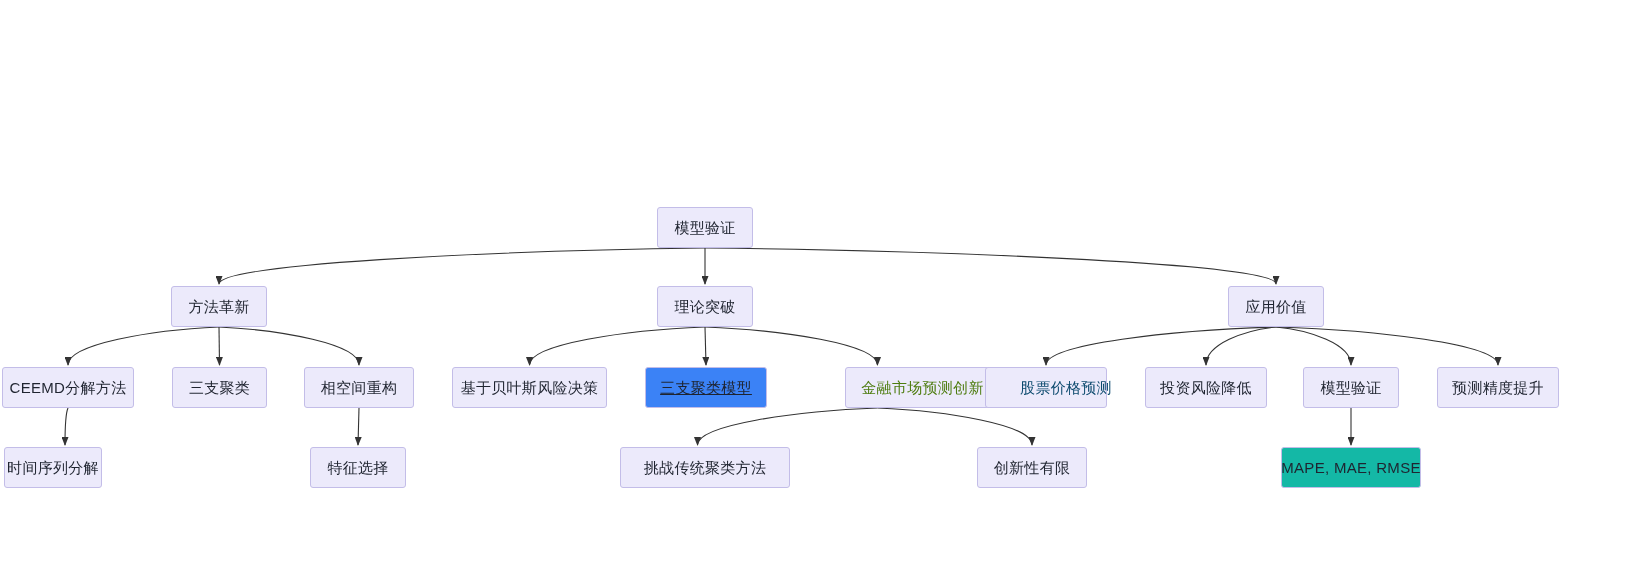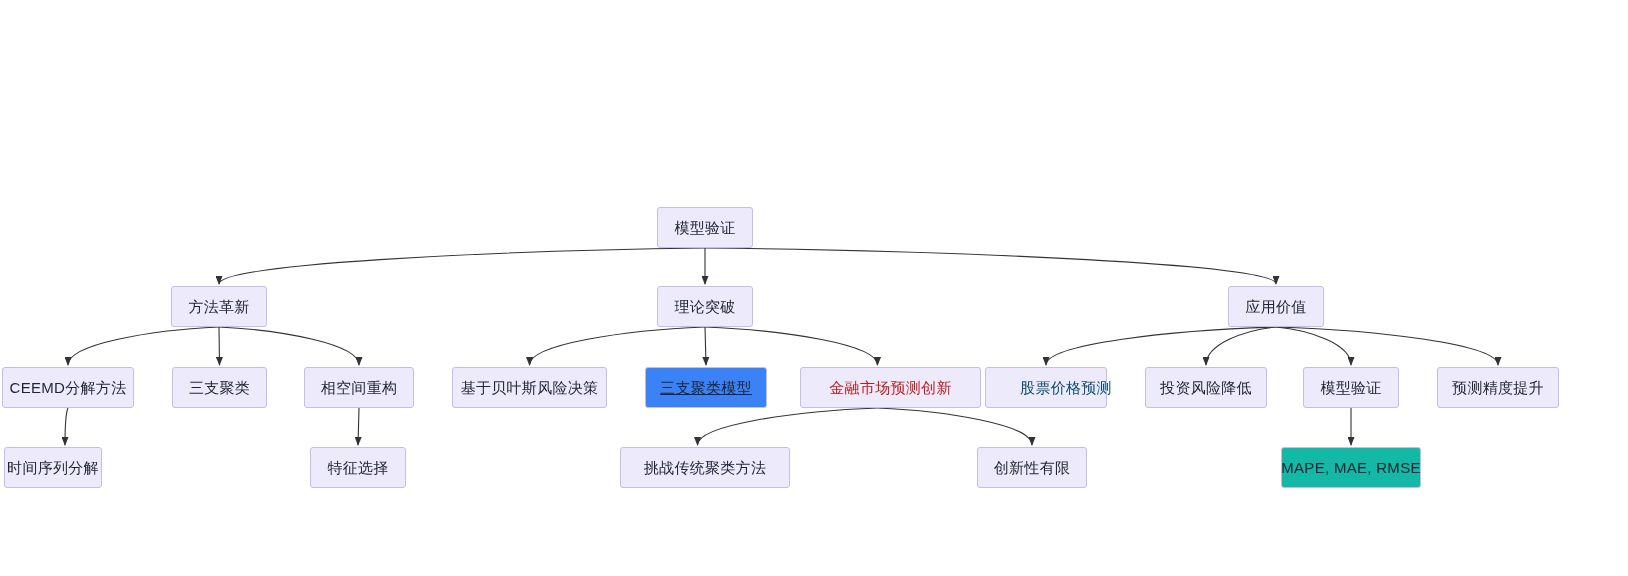--- a/index.html
+++ b/index.html
@@ -99,21 +99,21 @@
       </div>
       <div class="node" style="left: 304px; top: 367px; width: 110px; height: 41px; background: rgb(236, 234, 251); border-color: rgb(195, 189, 232); color: rgb(31, 36, 48);">
         <span class="node-label">相空间重构</span>
       </div>
       <div class="node" style="left: 452px; top: 367px; width: 155px; height: 41px; background: rgb(236, 234, 251); border-color: rgb(195, 189, 232); color: rgb(31, 36, 48);">
         <span class="node-label">基于贝叶斯风险决策</span>
       </div>
       <div class="node" style="left: 645px; top: 367px; width: 122px; height: 41px; background: #3b82f6; border-color: rgb(195, 189, 232); color: rgb(31, 36, 48); text-decoration: underline;">
         <span class="node-label">三支聚类模型</span>
       </div>
-      <div class="node" style="left: 800px; top: 367px; width: 181px; height: 41px; background: rgb(236, 234, 251); border-color: rgb(195, 189, 232); color: #b91c1c;">
+      <div class="node" style="left: 845px; top: 367px; width: 155px; height: 41px; background: rgb(236, 234, 251); border-color: rgb(195, 189, 232); color: #4d7c0f;">
         <span class="node-label">金融市场预测创新</span>
       </div>
       <div class="node" style="left: 985px; top: 367px; width: 122px; height: 41px; background: rgb(236, 234, 251); border-color: rgb(195, 189, 232); color: #0c4a6e; padding-left: 40px;">
         <span class="node-label">股票价格预测</span>
       </div>
       <div class="node" style="left: 1145px; top: 367px; width: 122px; height: 41px; background: rgb(236, 234, 251); border-color: rgb(195, 189, 232); color: rgb(31, 36, 48);">
         <span class="node-label">投资风险降低</span>
       </div>
       <div class="node" style="left: 1303px; top: 367px; width: 96px; height: 41px; background: rgb(236, 234, 251); border-color: rgb(195, 189, 232); color: rgb(31, 36, 48);">
         <span class="node-label">模型验证</span>

